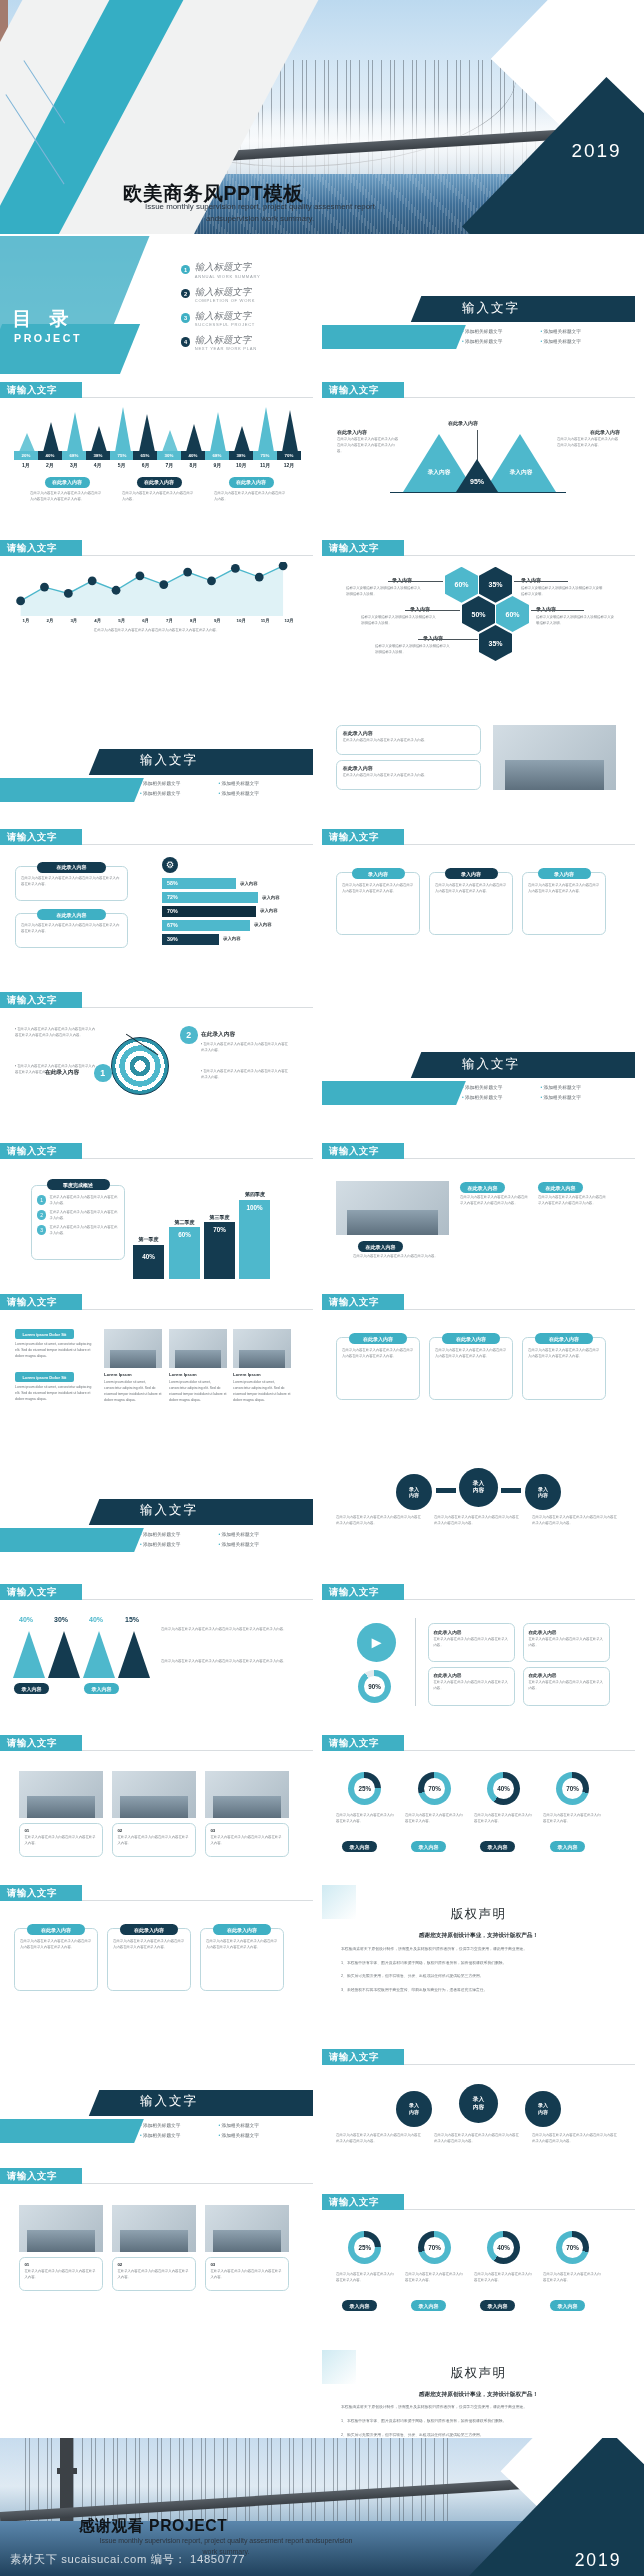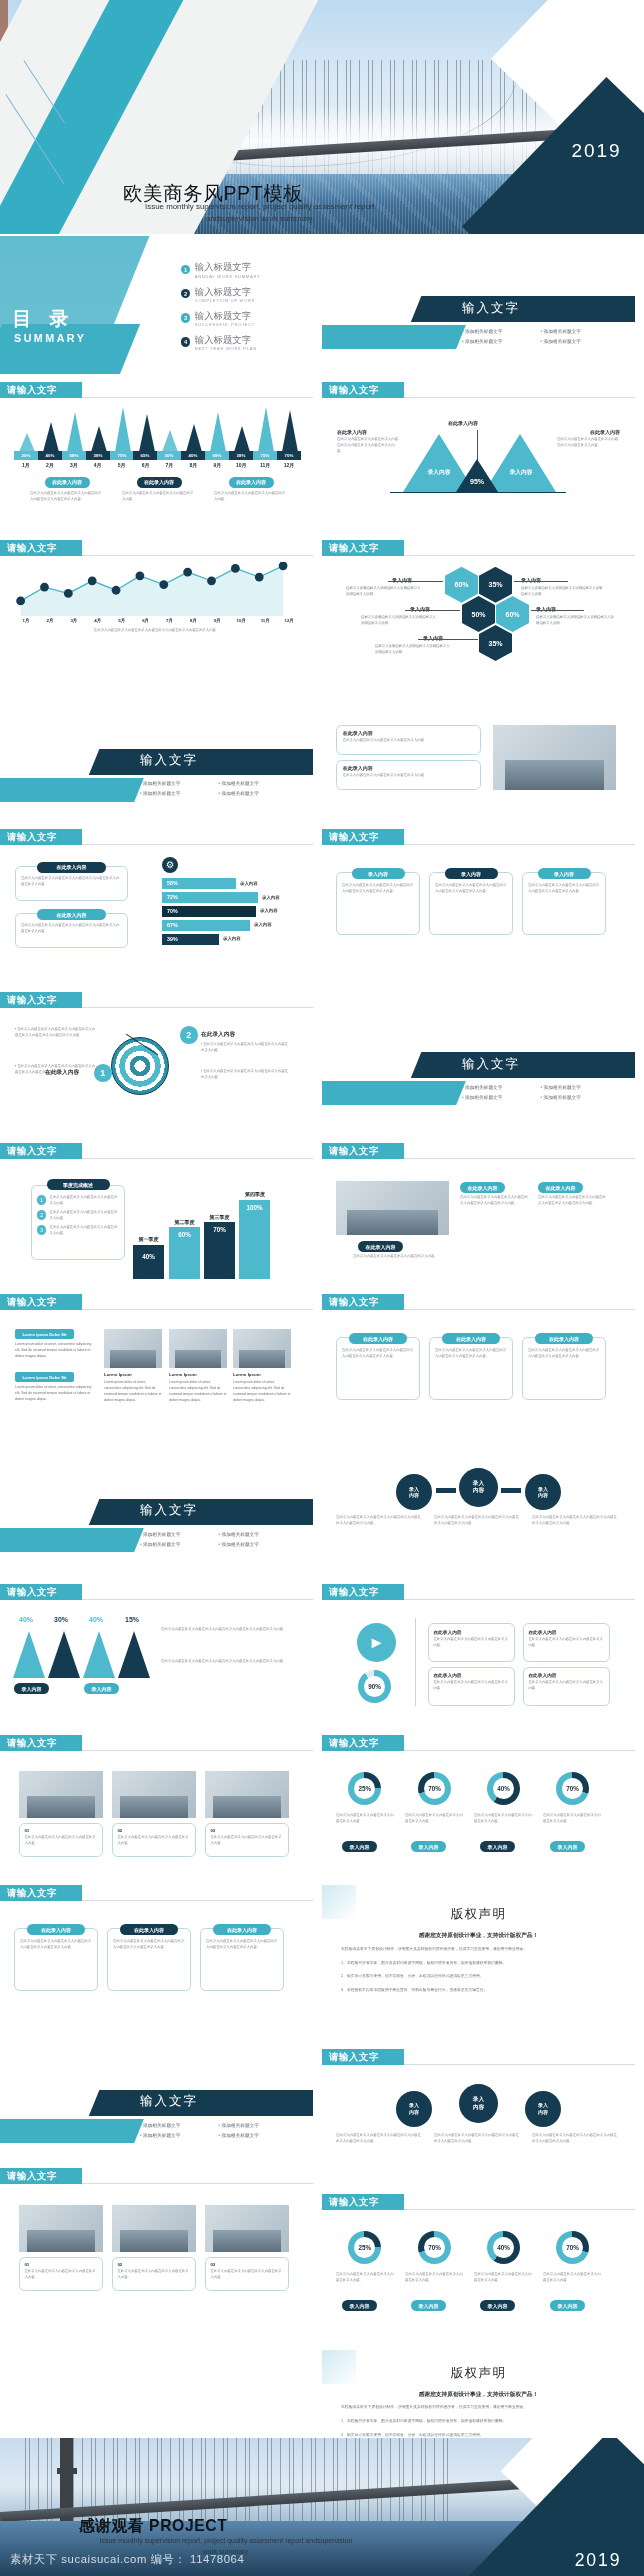--- a/index.html
+++ b/index.html
@@ -52,21 +52,21 @@
   .cover .diagA { position:absolute; left:-38px; top:-25px; width:296px; height:277px;
      background:#f1f2f2; transform:skewX(-28deg); }
   .cover .diagB { position:absolute; left:49px; top:-25px; width:74px; height:277px;
      background:#35aec4; transform:skewX(-28deg); }
   .cover .diagC { position:absolute; right:-75px; top:-38px; width:189px; height:189px;
      background:#ffffff; transform:rotate(44deg); }
   .cover .diagD { position:absolute; right:-69px; bottom:-94px; width:208px; height:208px;
      background:#143b50; transform:rotate(44deg); }
   .cover .thinline{ position:absolute; background:#7fb5d8; height:0.6px; transform:rotate(57deg); transform-origin:left center;}
 
-  .cover-title { position:absolute; left:123px; top:180px; font-size:19.5px; font-weight:normal;
+  .cover-title { position:absolute; left:123px; top:180px; font-size:19.5px; font-weight:bold;
      color:#101418; letter-spacing:0.6px; white-space:nowrap; }
   .cover-sub { position:absolute; left:125px; top:201px; width:270px; font-size:7.9px;
      color:#2e3640; line-height:1.5; text-align:center; }
   .cover-year { position:absolute; right:22.6px; top:140px; font-size:19px; color:#fff;
      letter-spacing:1.9px; font-weight:300; }
 
   
   .toc { position:absolute; left:0; top:236px; width:313px; height:138px; overflow:hidden; background:#fff; }
   .toc .img { position:absolute; left:0; top:0; width:189px; height:138px;
      background:linear-gradient(180deg,#bcd9ef,#e3eef6); }
@@ -74,21 +74,21 @@
   .toc .wedge { position:absolute; left:119px; top:-19px; width:164px; height:189px;
      background:#fff; transform:skewX(-22deg); }
   .toc .wedge2{ position:absolute; left:-12.6px; bottom:-25px; width:138px; height:75px;
      background:#3fb0c4; transform:skewX(-22deg); }
   .toc-t { position:absolute; left:12.6px; top:70px; color:#fff; font-size:19px; font-weight:bold; letter-spacing:6.3px;}
   .toc-s { position:absolute; left:14px; top:96px; color:#fff; font-size:10.7px; font-weight:bold; letter-spacing:2.5px;}
   .toc-list { position:absolute; left:181px; top:26.4px; width:132px; }
   .toc-item { display:flex; align-items:flex-start; margin-bottom:7.5px; }
   .toc-num { width:9.4px; height:9.4px; border-radius:50%; color:#fff; font-size:5.7px; font-weight:bold;
      display:flex; align-items:center; justify-content:center; margin-right:4.4px; margin-top:2.5px; flex:none;}
-  .toc-cn { font-size:9.4px; color:#767b80; line-height:1.1; }
+  .toc-cn { font-size:9.4px; color:#767b80; line-height:1.1;font-style:italic; }
   .toc-en { font-size:4.1px; color:#9aa0a5; letter-spacing:0.7px; margin-top:1.3px; }
 
   
   .divider { position:relative; width:313px; height:138px; background:#fff; overflow:hidden; }
   .divider .dark { position:absolute; left:94px; top:60px; width:226px; height:26.4px;
      background:#143b50; transform:skewX(-22deg); }
   .divider .lite { position:absolute; left:-50px; top:89px; width:189px; height:24px;
      background:#3fb0c4; transform:skewX(-22deg); }
   .divider .dtitle { position:absolute; left:140px; top:64px; color:#fff; font-size:12.6px; letter-spacing:1.9px; }
   .divider .dbul { position:absolute; left:140px; top:92px; width:157px; display:flex; flex-wrap:wrap; }
@@ -176,21 +176,21 @@
     <div class="cover-year">2019</div>
   </div>
 
   <div class="slide" style="left:0;top:236px;width:313px;height:138px;">
     <div class="toc" style="top:0;">
       <div class="img"></div>
       <div class="imgtint"></div>
       <div class="wedge"></div>
       <div class="wedge2"></div>
       <div class="toc-t">目 录</div>
-      <div class="toc-s">SUMMARY</div>
+      <div class="toc-s">PROJECT</div>
       <div class="toc-list">
         <div class="toc-item">
           <div class="toc-num" style="background:#3fb0c4">1</div>
           <div>
               <div class="toc-cn">输入标题文字</div>
                <div class="toc-en">ANNUAL  WORK  SUMMARY</div>
             </div>
         </div>
         <div class="toc-item">
           <div class="toc-num" style="background:#143b50">2</div>
@@ -839,18 +839,18 @@
     <div class="tower" style="left:60px;top:0px;width:12.6px;height:132px;"></div>
     <div style="position:absolute;left:57px;top:30px;width:20px;height:5.7px;background:#3c4146;"></div>
     <div class="deck" style="top:74px;"></div>
     <div style="position:absolute;left:0;bottom:0;width:100%;height:55px;background:linear-gradient(180deg,#5b87ad,#20415c);"></div>
     <div class="diagA" style="left:-44px;top:-19px;width:201px;height:189px;background:#f1f2f2;"></div>
 
     <div style="position:absolute;right:-69px;top:-57px;width:176px;height:176px;background:#fff;transform:rotate(44deg);"></div>
     <div style="position:absolute;right:-75px;bottom:-113px;width:214px;height:214px;background:#143b50;transform:rotate(44deg);"></div>
     <div class="thanks-title">感谢观看  PROJECT</div>
     <div class="thanks-sub">Issue monthly supervision report, project quality assesment report andsupervision work summary.</div>
-    <div class="watermark">素材天下 sucaisucai.com  编号： 11478064</div>
+    <div class="watermark">素材天下 sucaisucai.com  编号： 14850777</div>
     <div class="thanks-year">2019</div>
   </div>
 
 </div>
 
 
 </body></html>

